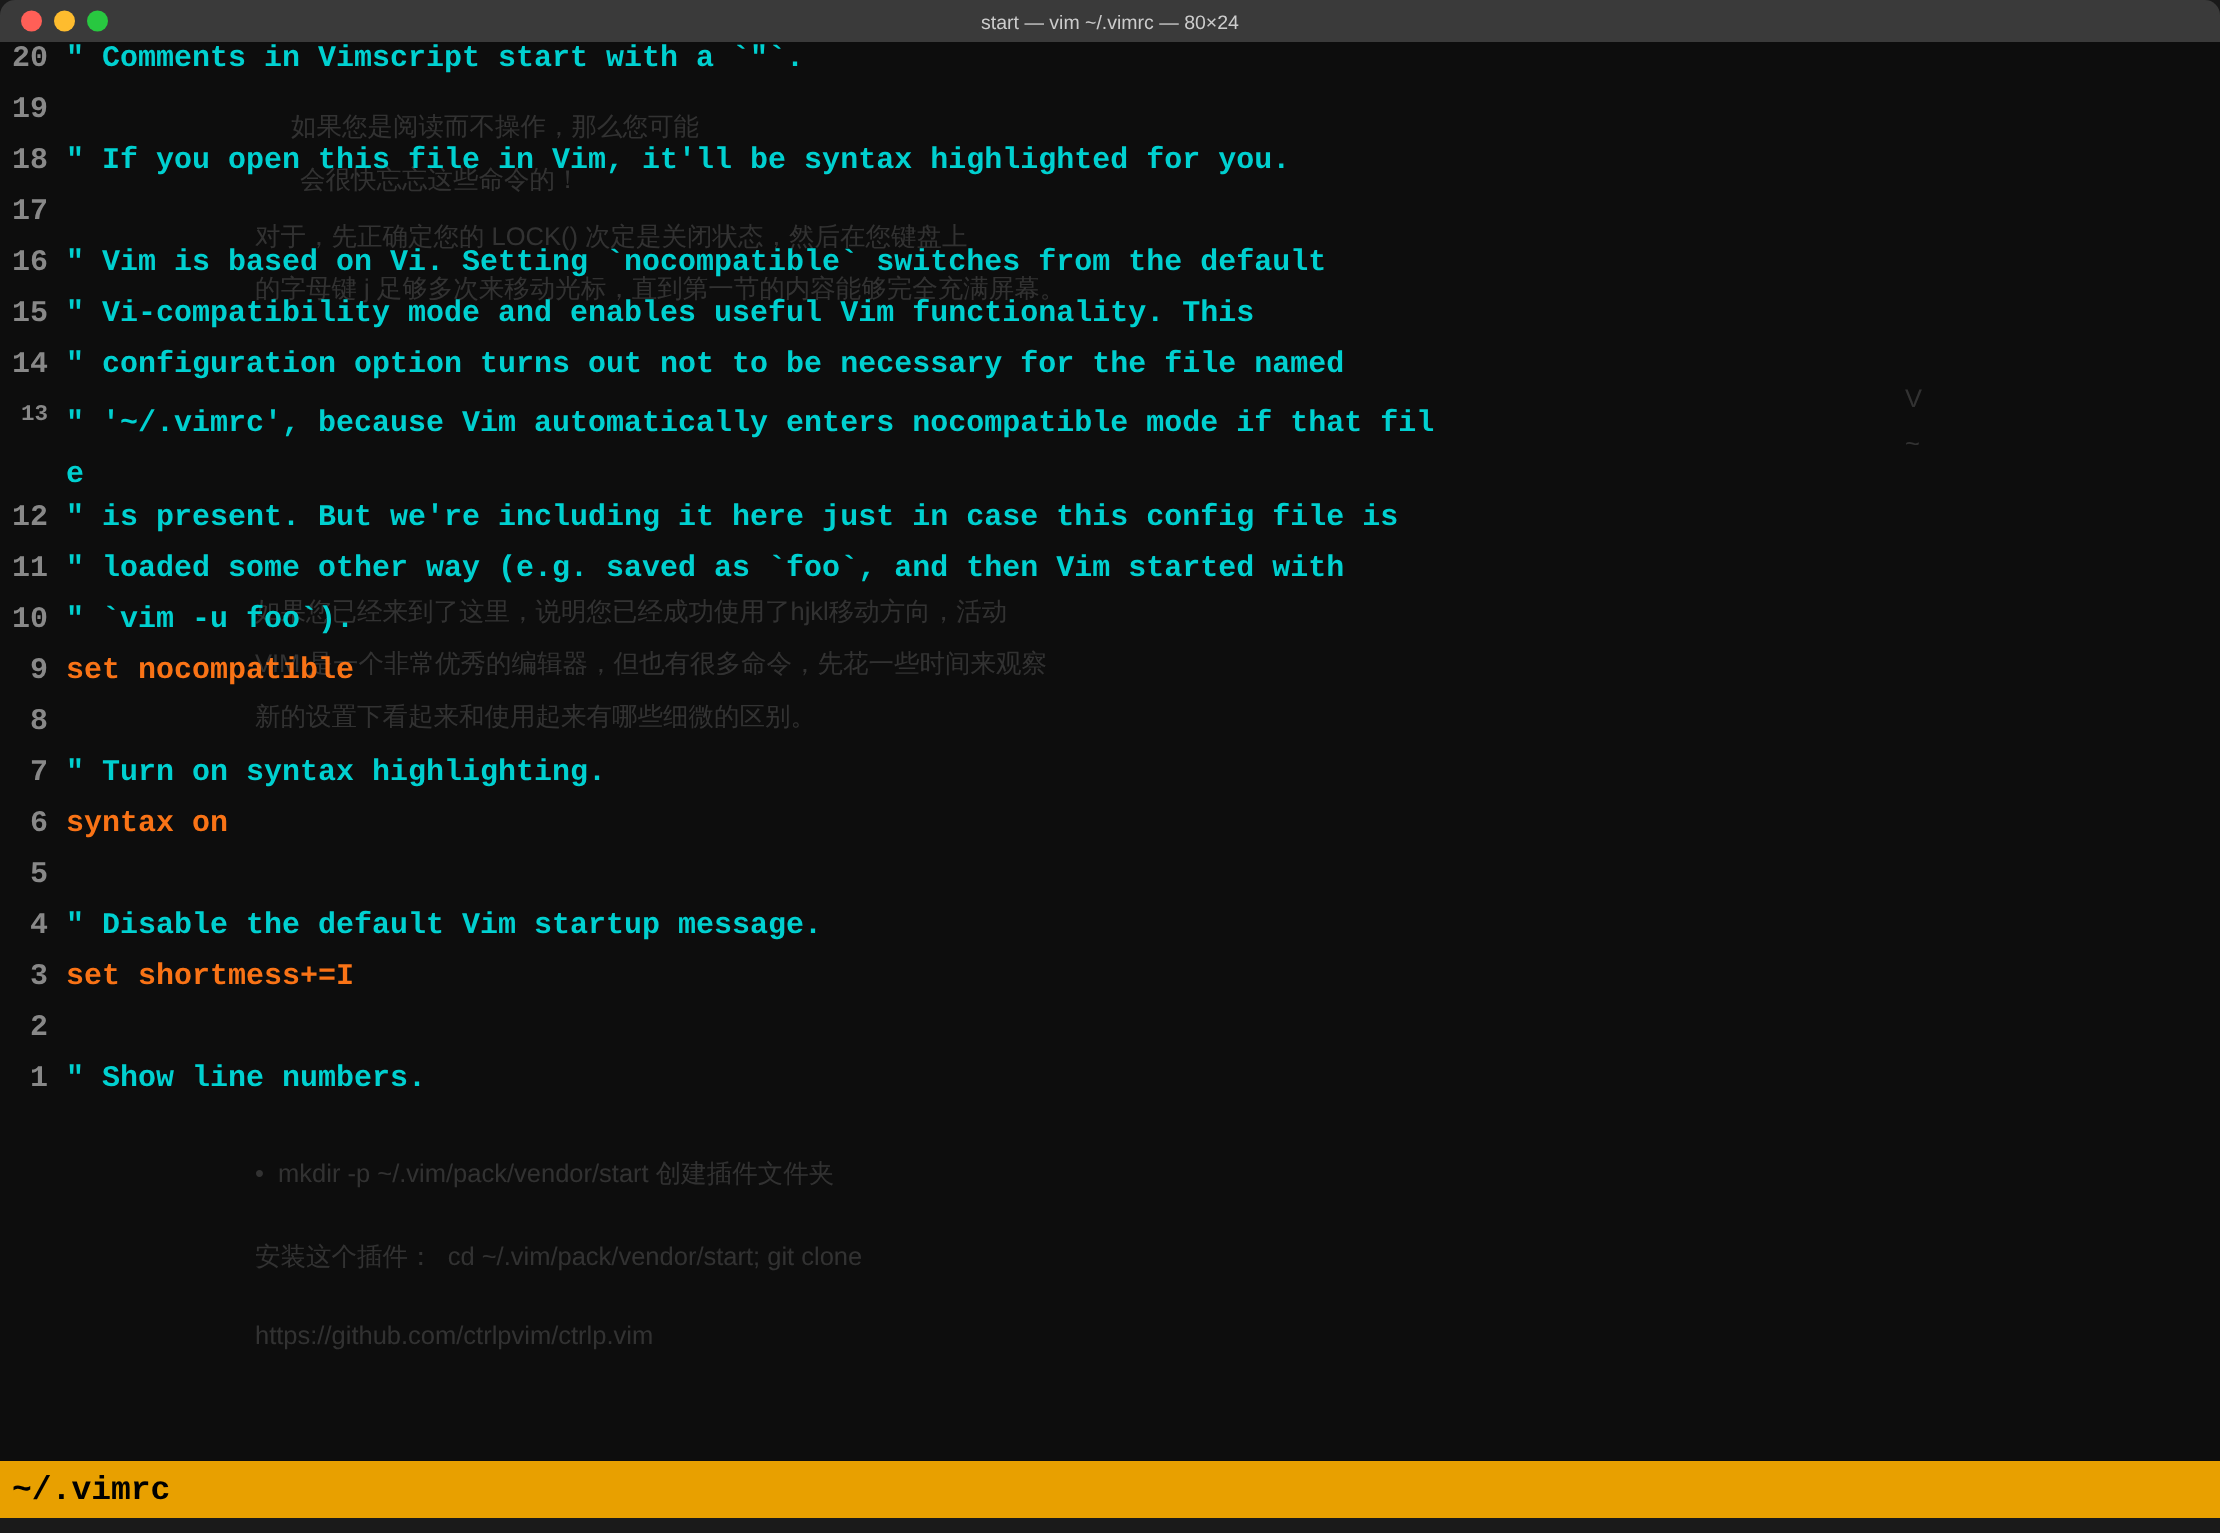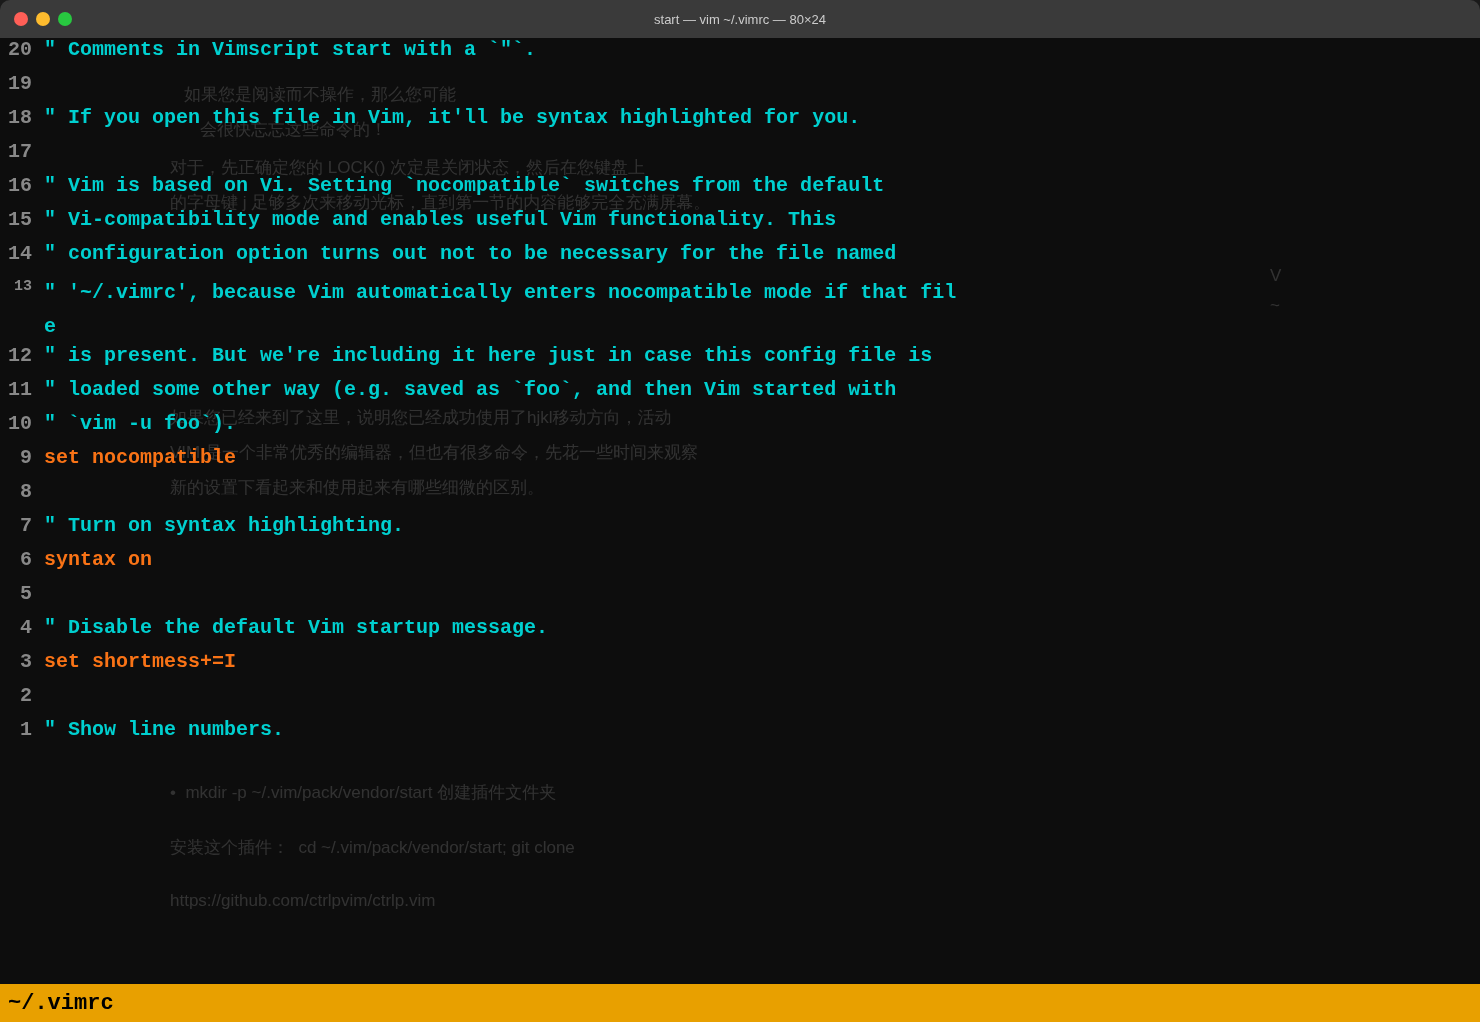--- a/index.html
+++ b/index.html
@@ -9,21 +9,21 @@
       font-family: 'Courier New', Courier, monospace;
       width: 1480px;
       height: 1022px;
       overflow: hidden;
       position: relative;
     }
 
     
     .titlebar {
       background: #3a3a3a;
-      height: 38px;
+      height: 28px;
       display: flex;
       align-items: center;
       justify-content: center;
       position: relative;
       border-radius: 10px 10px 0 0;
     }
 
     .traffic-lights {
       position: absolute;
       left: 14px;
@@ -137,21 +137,21 @@
   <div class="traffic-lights">
     <span class="traffic-light red"></span>
     <span class="traffic-light yellow"></span>
     <span class="traffic-light green"></span>
   </div>
   <span class="titlebar-text">start — vim ~/.vimrc — 80×24</span>
 </div>
 
 <div class="terminal">
 
-  <div class="bg-chinese" style="top:45px; left:184px;text-align:right;">如果您是阅读而不操作，那么您可能</div>
+  <div class="bg-chinese" style="top:45px; left:194px;text-align:right;">如果您是阅读而不操作，那么您可能</div>
   <div class="bg-chinese" style="top:80px; left:200px;">会很快忘忘这些命令的！</div>
   <div class="bg-chinese" style="top:118px; left:170px;">对于，先正确定您的 LOCK() 次定是关闭状态，然后在您键盘上</div>
   <div class="bg-chinese" style="top:153px; left:170px;">的字母键 j 足够多次来移动光标，直到第一节的内容能够完全充满屏幕。</div>
   <div class="bg-chinese" style="top:228px; left:1270px;">V</div>
   <div class="bg-chinese" style="top:258px; left:1270px;">~</div>
   <div class="bg-chinese" style="top:368px; left:170px;">如果您已经来到了这里，说明您已经成功使用了hjkl移动方向，活动</div>
   <div class="bg-chinese" style="top:403px; left:170px;">VIM 是一个非常优秀的编辑器，但也有很多命令，先花一些时间来观察</div>
   <div class="bg-chinese" style="top:438px; left:170px;">新的设置下看起来和使用起来有哪些细微的区别。</div>
   <div class="bg-chinese" style="top:743px; left:170px;">•&nbsp; mkdir -p ~/.vim/pack/vendor/start 创建插件文件夹</div>
   <div class="bg-chinese" style="top:798px; left:170px;">安装这个插件：&nbsp; cd ~/.vim/pack/vendor/start; git clone</div>

